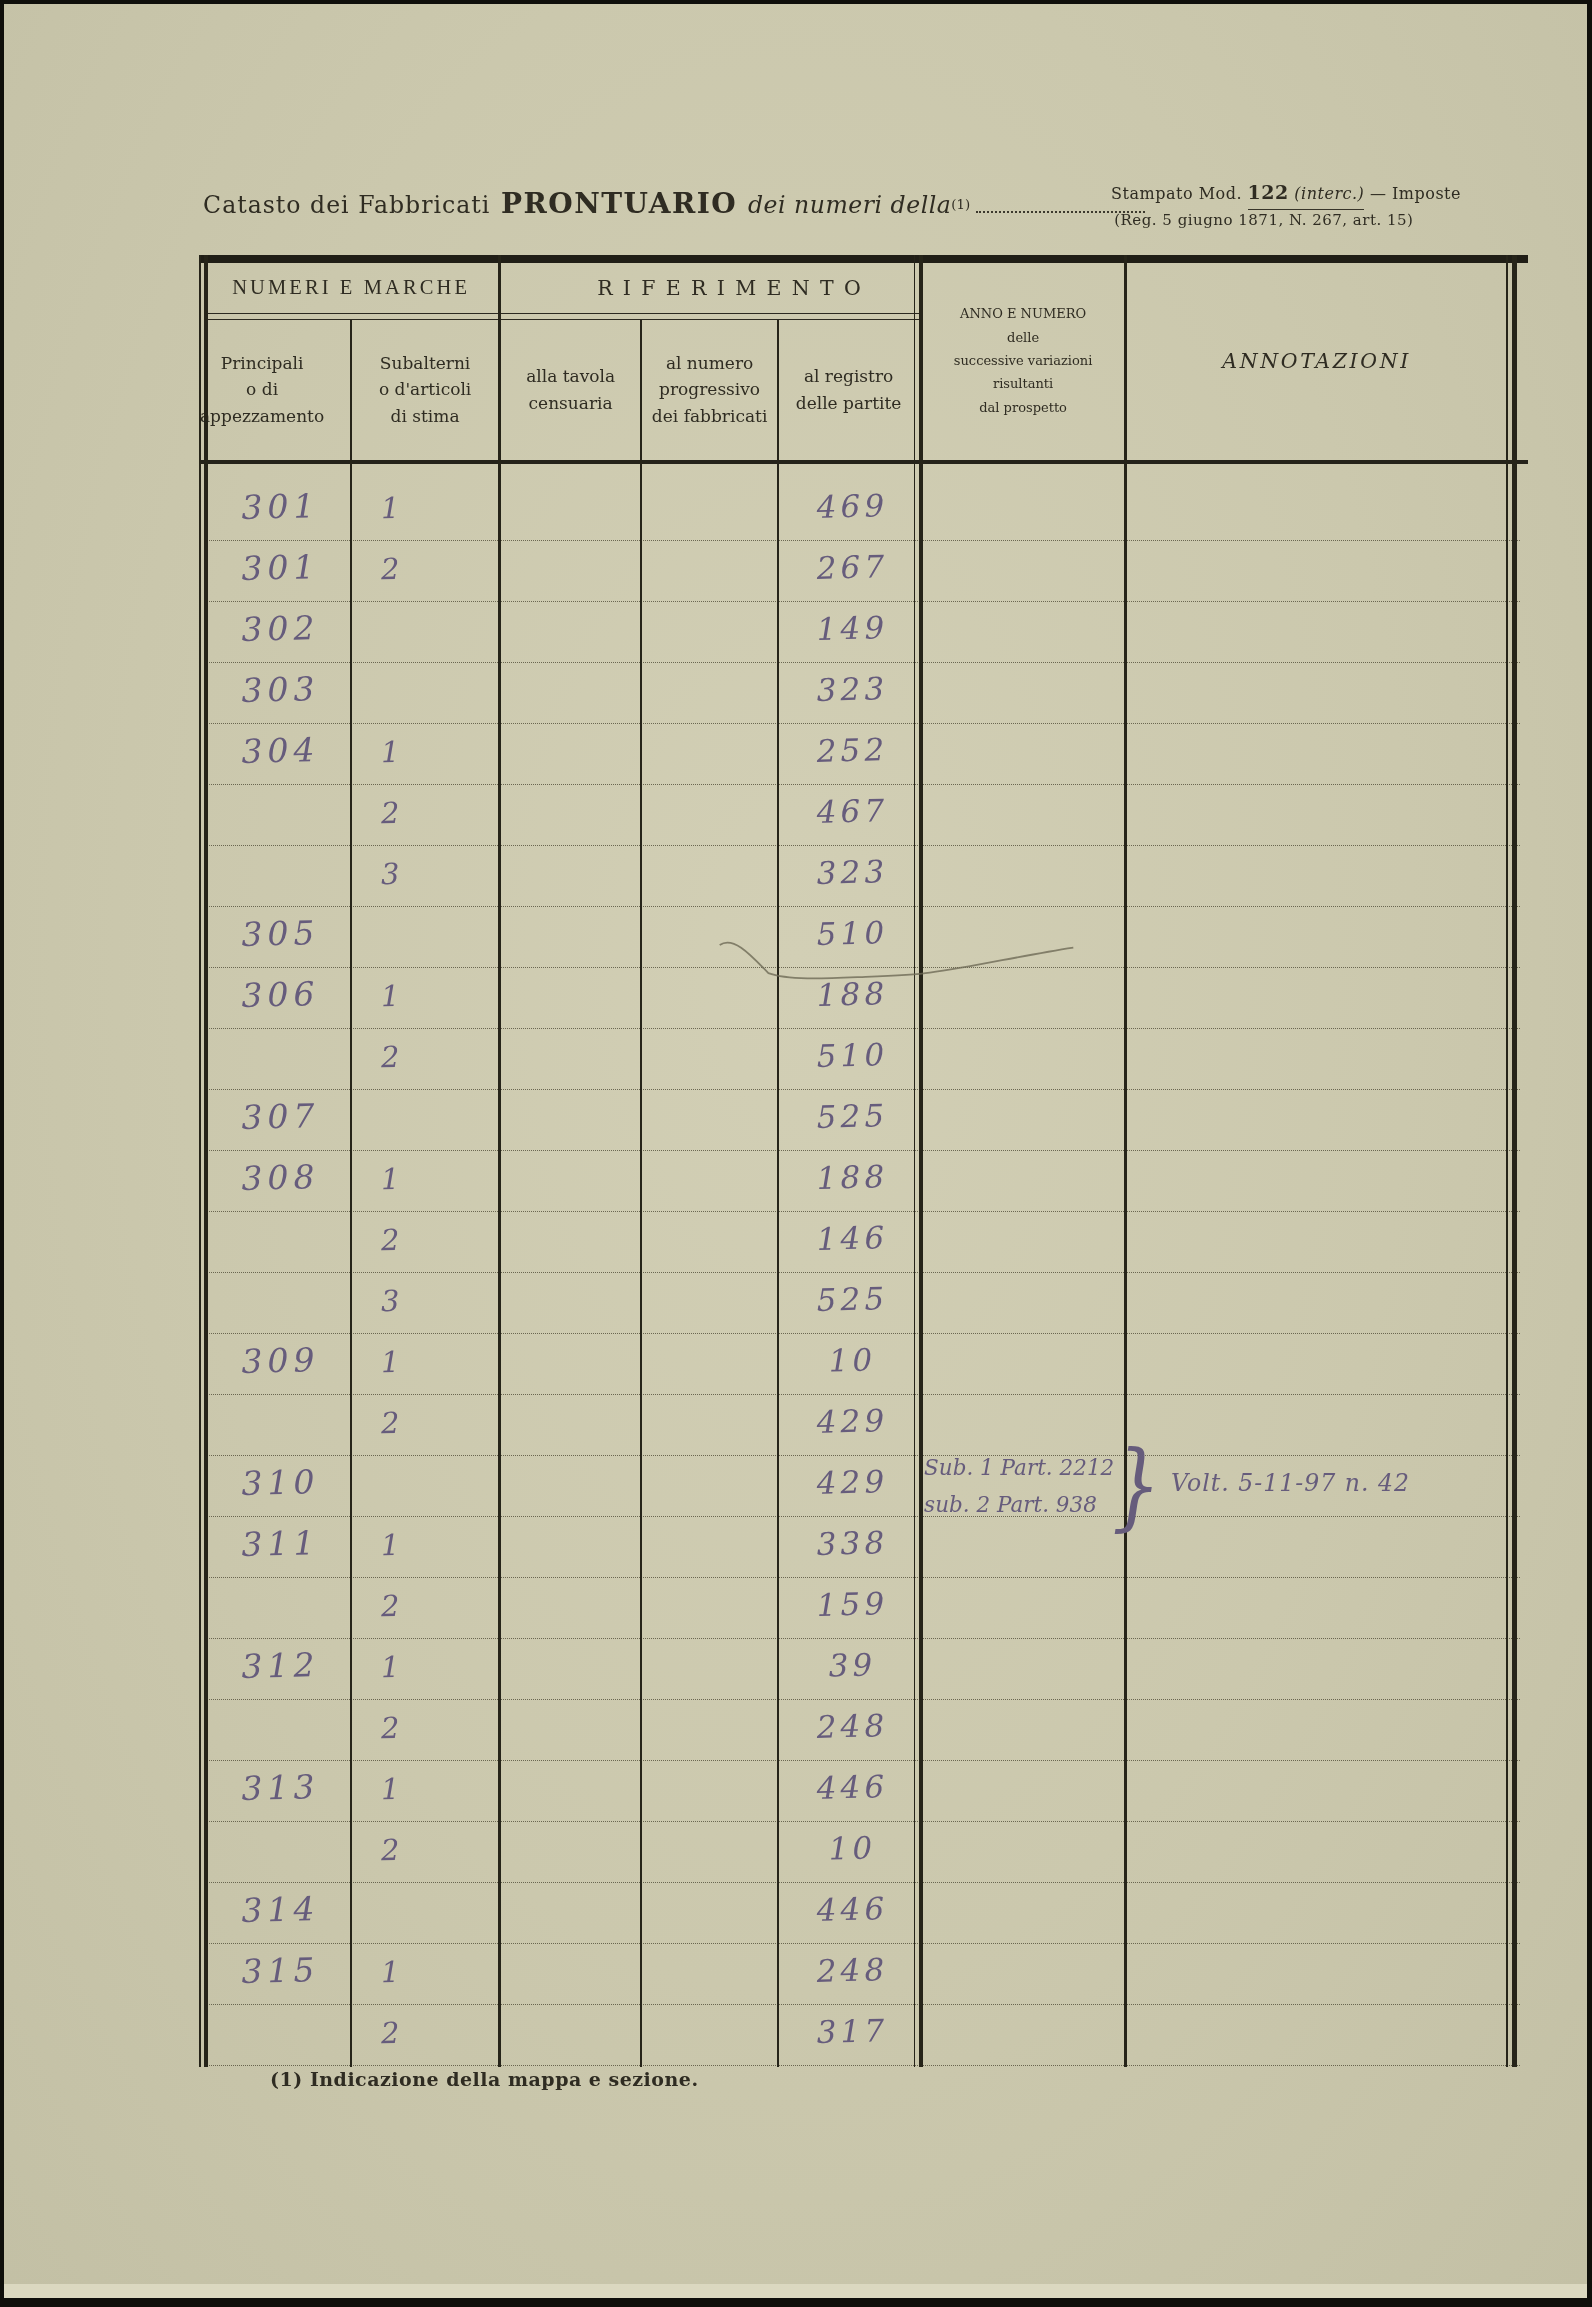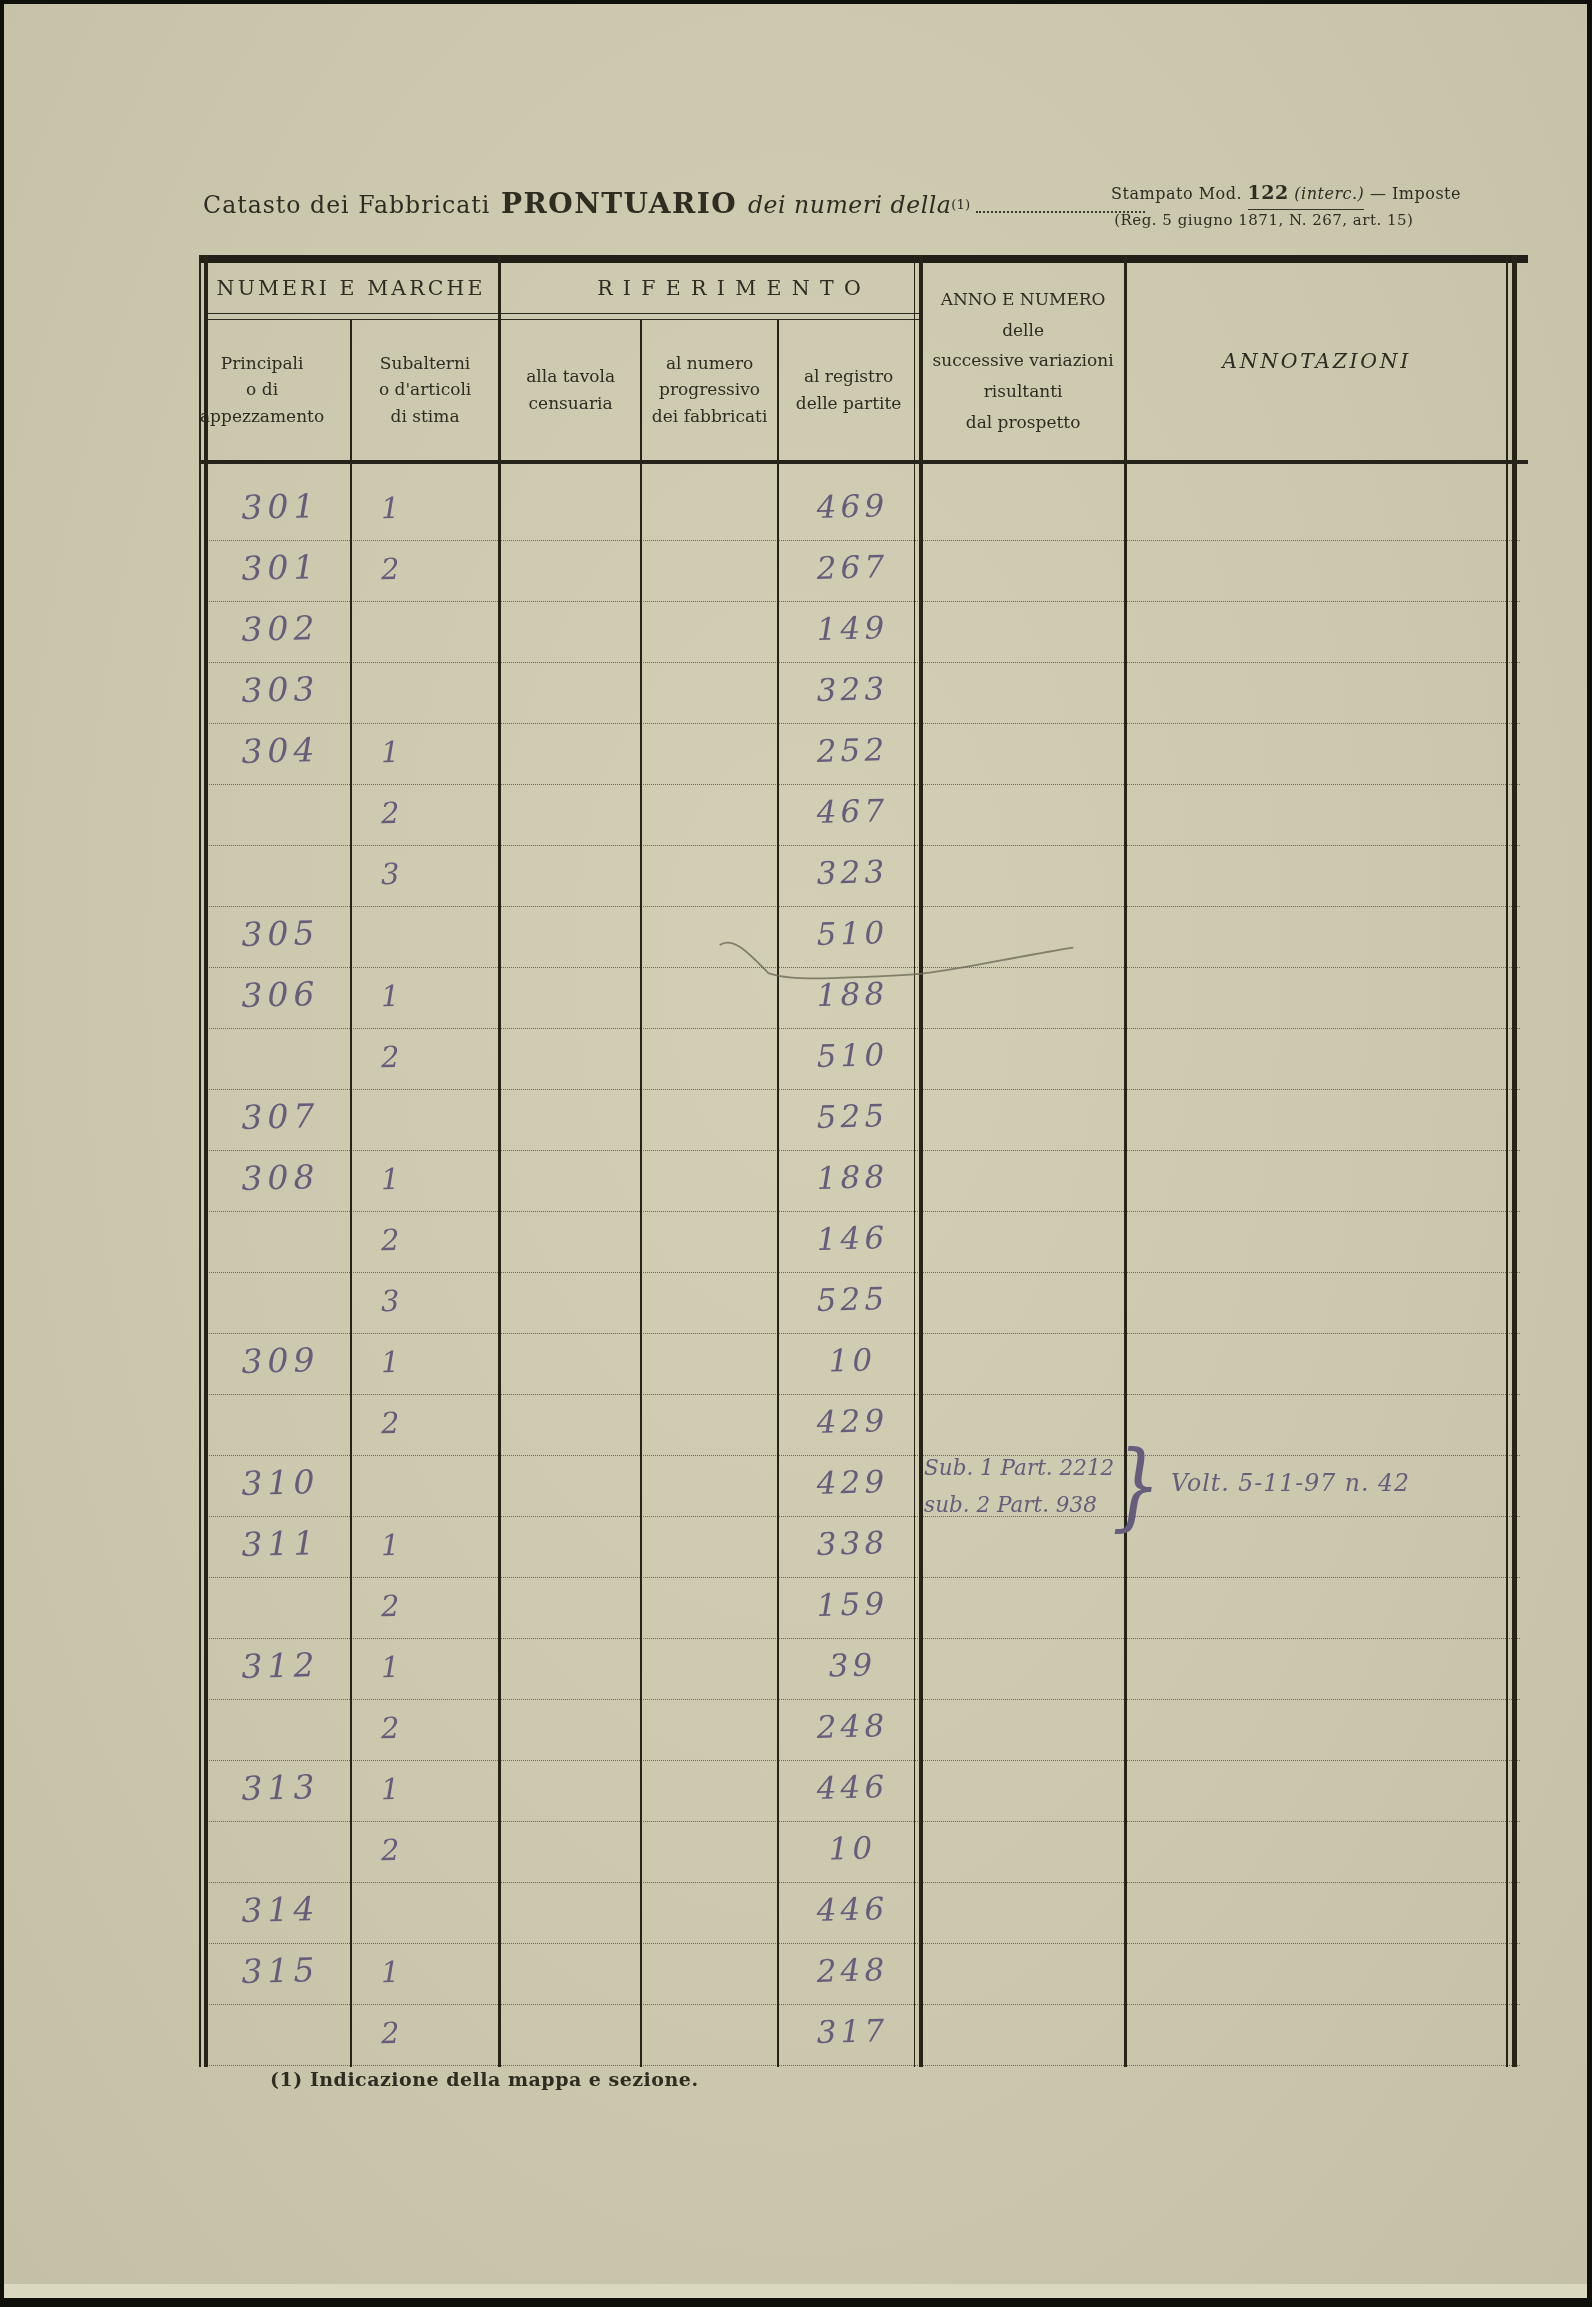--- a/index.html
+++ b/index.html
@@ -33,34 +33,34 @@
   .vl-c2{left:294px;width:3.1px;}
   .vl-c3{left:436px;width:2.1px;top:65px;}
   .vl-c4{left:573px;width:2.1px;top:65px;}
   .vl-c5a{left:710px;width:1px;}
   .vl-c5{left:715px;width:3.6px;}
   .vl-c6{left:920px;width:3.1px;}
   .vl-right-thin{left:1302px;width:1.5px;}
   .vl-right-thick{left:1308px;width:5.1px;}
   .gh{position:absolute;top:8.2px;height:50px;display:flex;align-items:center;justify-content:center;
       font-size:20.5px;color:#2f2c22;}
-  .gh1{left:0;width:294px;letter-spacing:3.1px;}
+  .gh1{left:0;width:294px;letter-spacing:3.1px;font-family:Liberation Serif, serif;}
   .gh2{left:297px;width:466px;letter-spacing:10.3px;}
   .dbl-rule{position:absolute;left:0;top:58px;width:715px;height:5.1px;
             border-top:1.5px solid #2b2920;border-bottom:1.5px solid #2b2920;}
   .sub{position:absolute;top:65px;height:140px;display:flex;align-items:center;justify-content:center;
        text-align:center;font-size:17px;line-height:1.55;white-space:pre-line;}
   .sub1{left:0;width:116px;}
   .sub2{left:148px;width:146px;}
   .sub3{left:297px;width:139px;}
   .sub4{left:438px;width:135px;}
   .sub5{left:575px;width:139px;}
   .anno-head{position:absolute;left:718px;width:202px;top:8.2px;height:196px;
              display:flex;align-items:center;justify-content:center;text-align:center;
-             font-size:17px;line-height:1.8;white-space:pre-line;}
+             font-size:13px;line-height:1.8;white-space:pre-line;}
   .annot-head{position:absolute;left:923px;width:379px;top:8.2px;height:196px;
               display:flex;align-items:center;justify-content:center;
               font-style:italic;font-size:20.5px;letter-spacing:2.6px;}
   .hdr-bottom{position:absolute;left:-5.1px;right:-8.2px;top:205px;height:4.1px;background:#25231a;}
   .rows{position:absolute;left:0;right:0;top:225px;height:1587px;}
   .trow{position:relative;height:61px;box-sizing:border-box;
         border-bottom:1.5px dotted rgba(74,69,49,0.75);}
   .hw{position:absolute;font-family:"DejaVu Serif", serif;font-style:italic;color:#665c7c;
       transform:rotate(-1.5deg);}
   .c1{left:10.3px;width:133px;text-align:center;font-size:33px;top:7.2px;letter-spacing:5.1px;}

